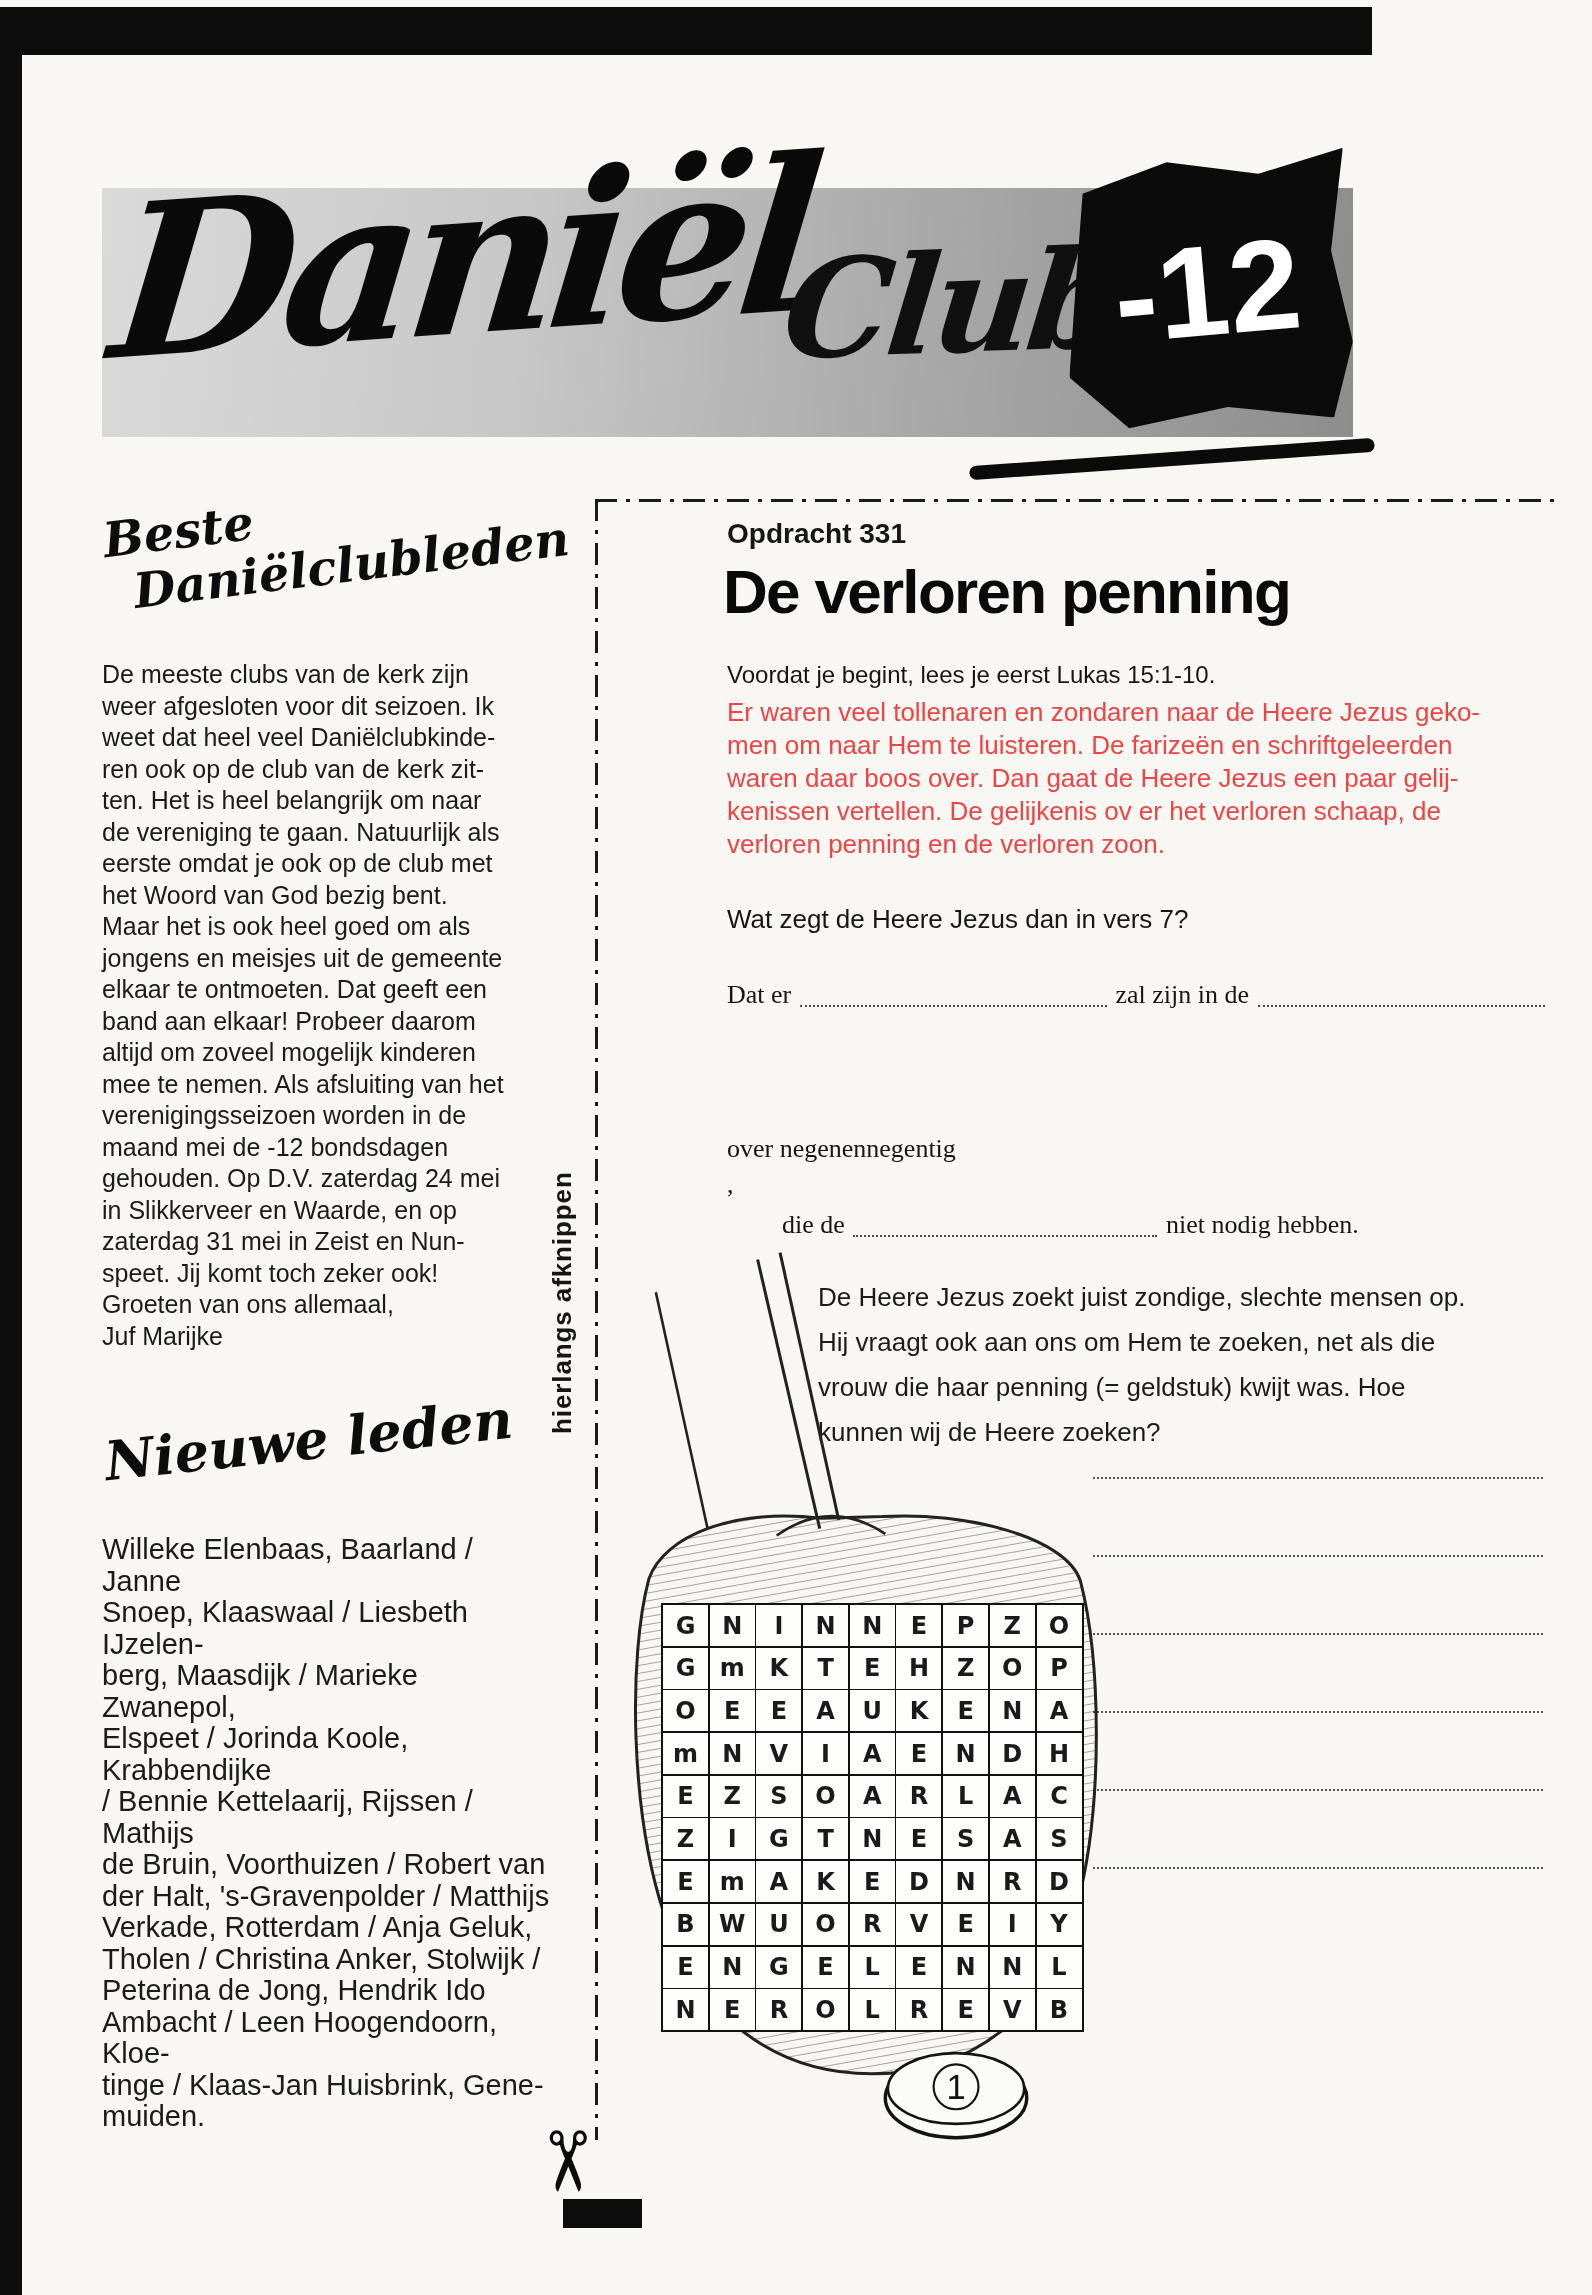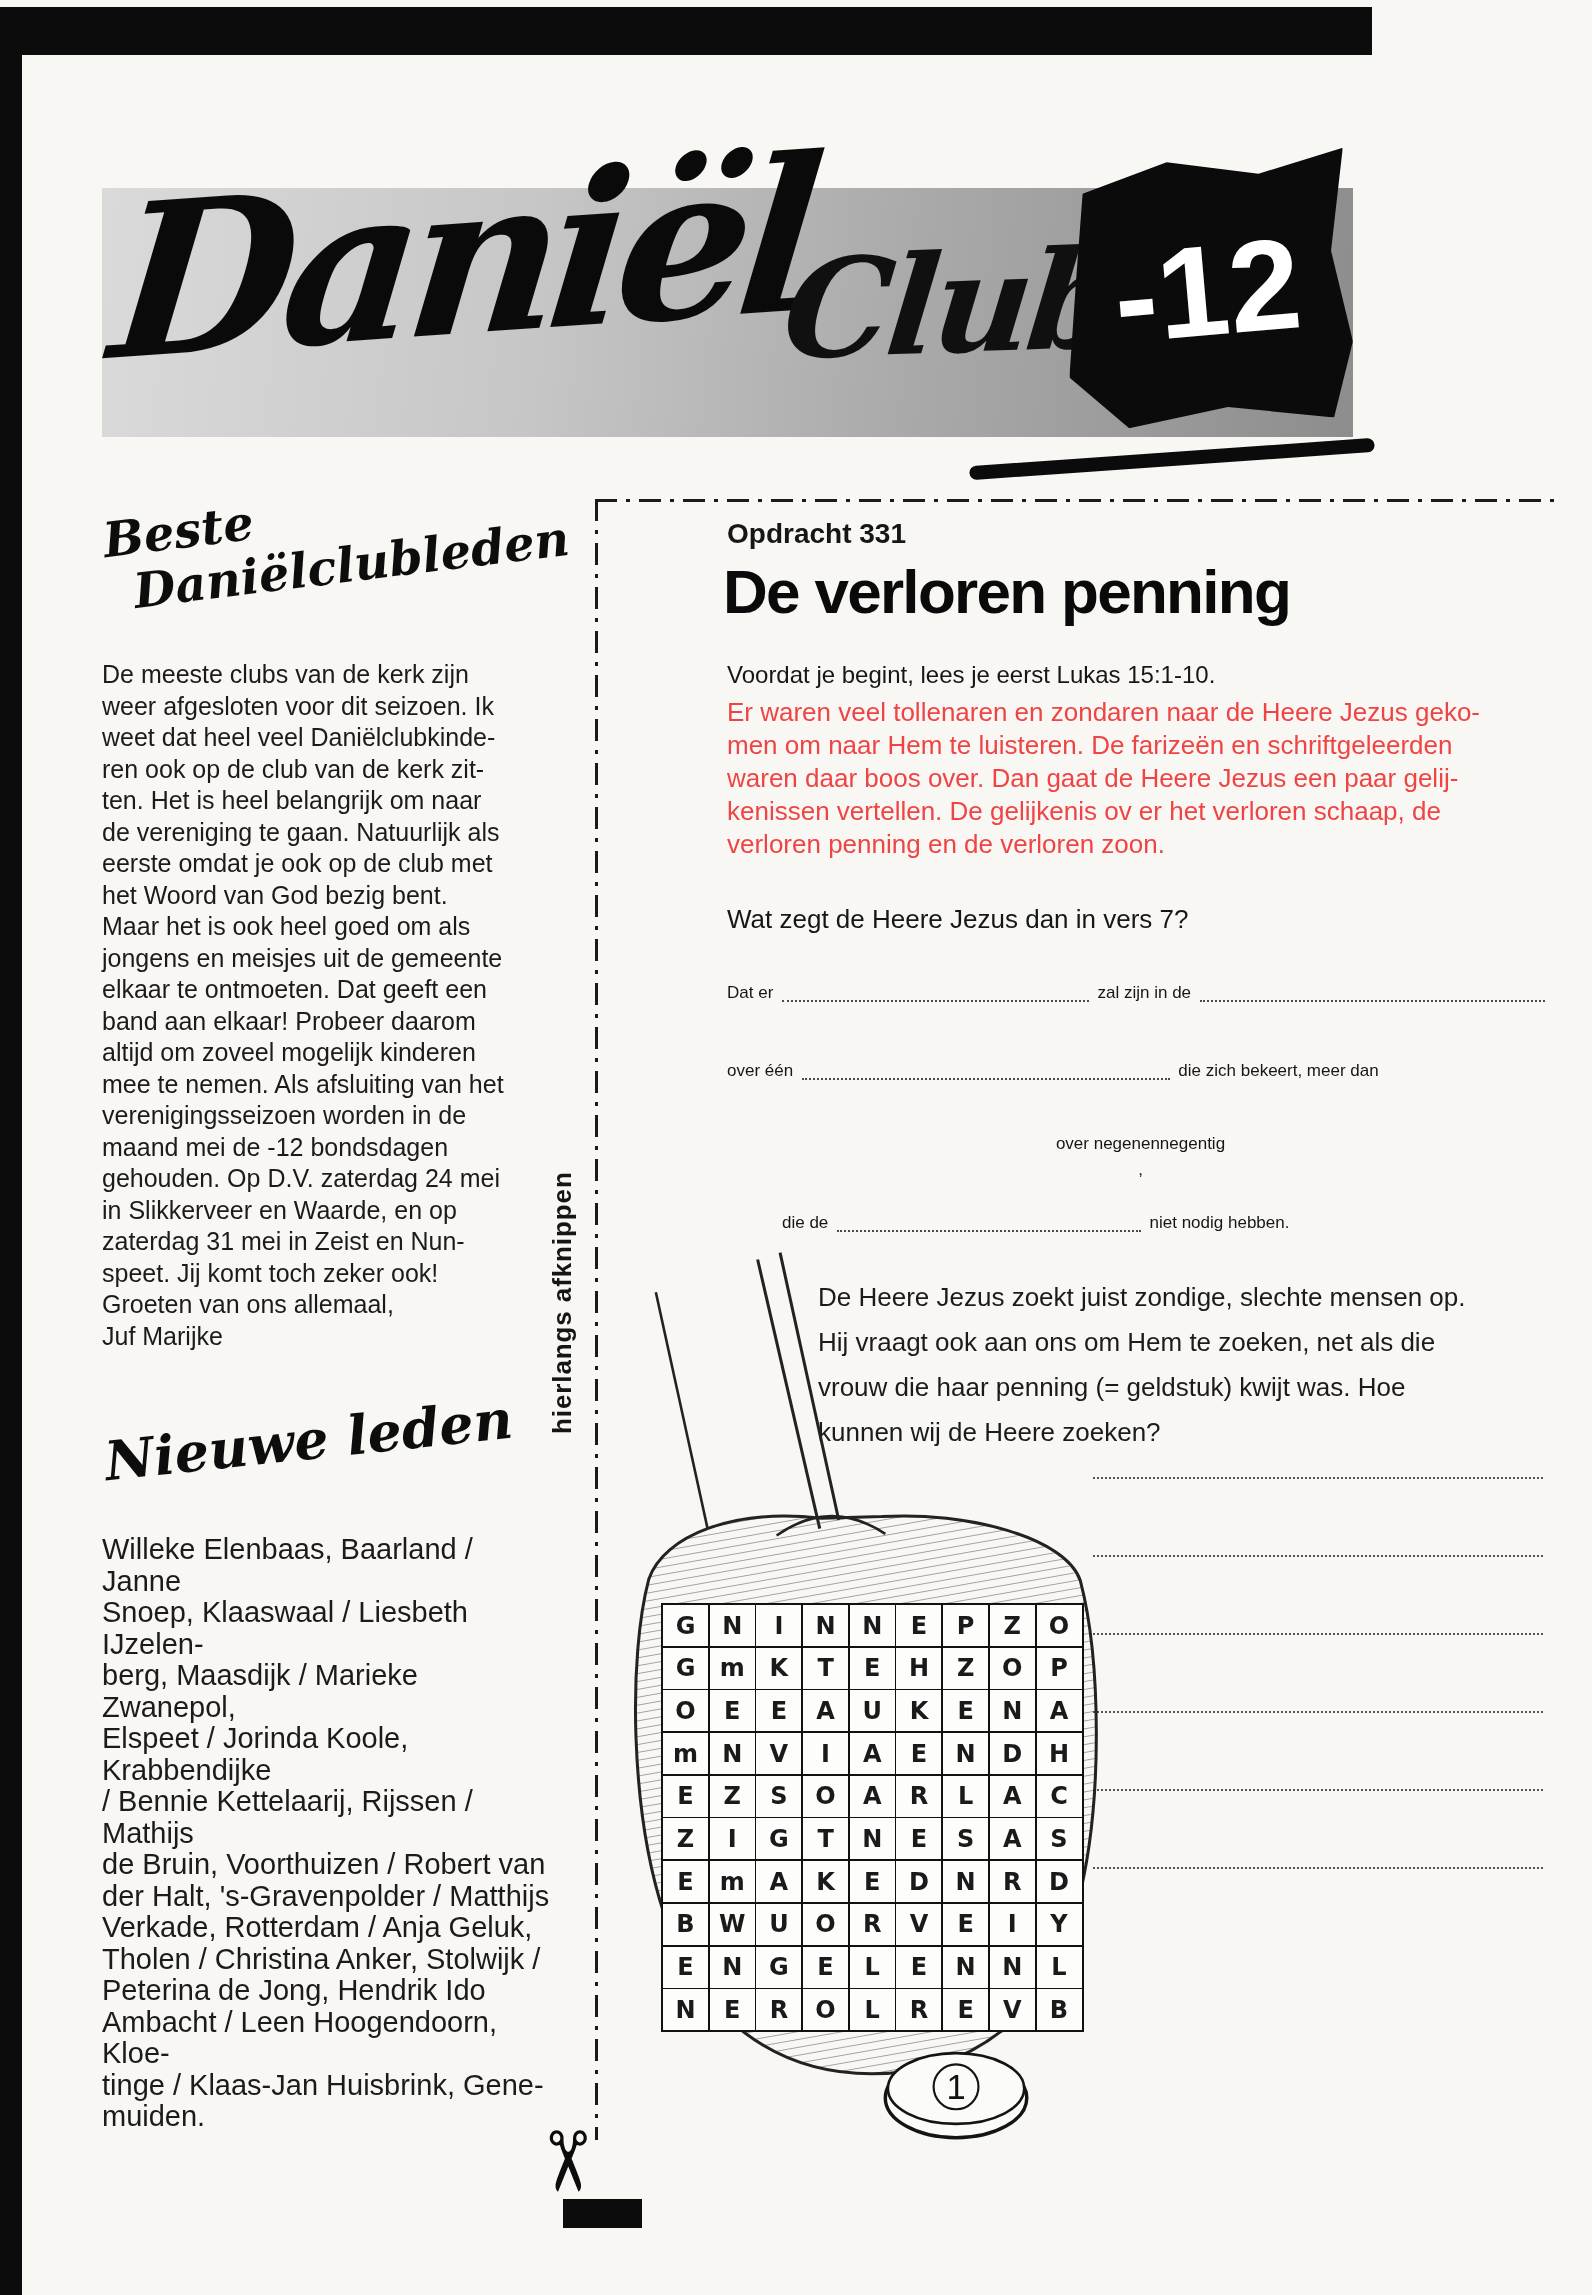--- a/index.html
+++ b/index.html
@@ -91,22 +91,22 @@
     letter-spacing:-1.7px; color:#0a0a0a;
   }
   .intro-bold { position:absolute; left:727px; top:661px; font-size:24px; font-weight:normal; }
   .intro-text {
     position:absolute; left:727px; top:696px; width:820px;
     font-size:26px; line-height:33px; white-space:pre-line; color:#ef4444;
   }
   .question { position:absolute; left:727px; top:904px; font-size:26px;text-align:center; }
 
   .fill-line {
-    position:absolute; left:727px; width:827px; font-size:17px;
-    display:flex; align-items:center; white-space:nowrap;
+    position:absolute; left:727px; width:827px; font-size:26px;
+    display:flex; align-items:flex-start; white-space:nowrap;font-family:Liberation Serif, serif;
   }
   .fill-line.f1 { top:980px; }
   .fill-line.f2 { top:1058px; }
   .fill-line.f3 { top:1134px;flex-direction:column; }
   .fill-line.f4 { top:1210px; left:782px; width:656px; }
   .blank {
     display:inline-block; border-bottom:2.6px dotted #4a4a4a; height:22.4px;
     margin:0 8.6px; align-self:flex-end; margin-bottom:3.5px;
   }
   .blank.grow { flex:1; }
@@ -209,25 +209,20 @@
 kenissen vertellen. De gelijkenis ov er het verloren schaap, de
 verloren penning en de verloren zoon.</div>
   <div class="question">Wat zegt de Heere Jezus dan in vers 7?</div>
 
   <div class="fill-line f1">
     <span>Dat er</span>
     <span class="blank" style="width:307px"></span>
     <span>zal zijn in de</span>
     <span class="blank grow"></span>
   </div>
-  <div class="fill-line f2">
-    <span>over één</span>
-    <span class="blank" style="width:368px"></span>
-    <span>die zich bekeert, meer dan</span>
-  </div>
   <div class="fill-line f3">
     <span>over negenennegentig</span>
     <span class="blank grow"></span>
     <span>,</span>
   </div>
   <div class="fill-line f4">
     <span>die de</span>
     <span class="blank" style="width:304px"></span>
     <span>niet nodig hebben.</span>
   </div>

